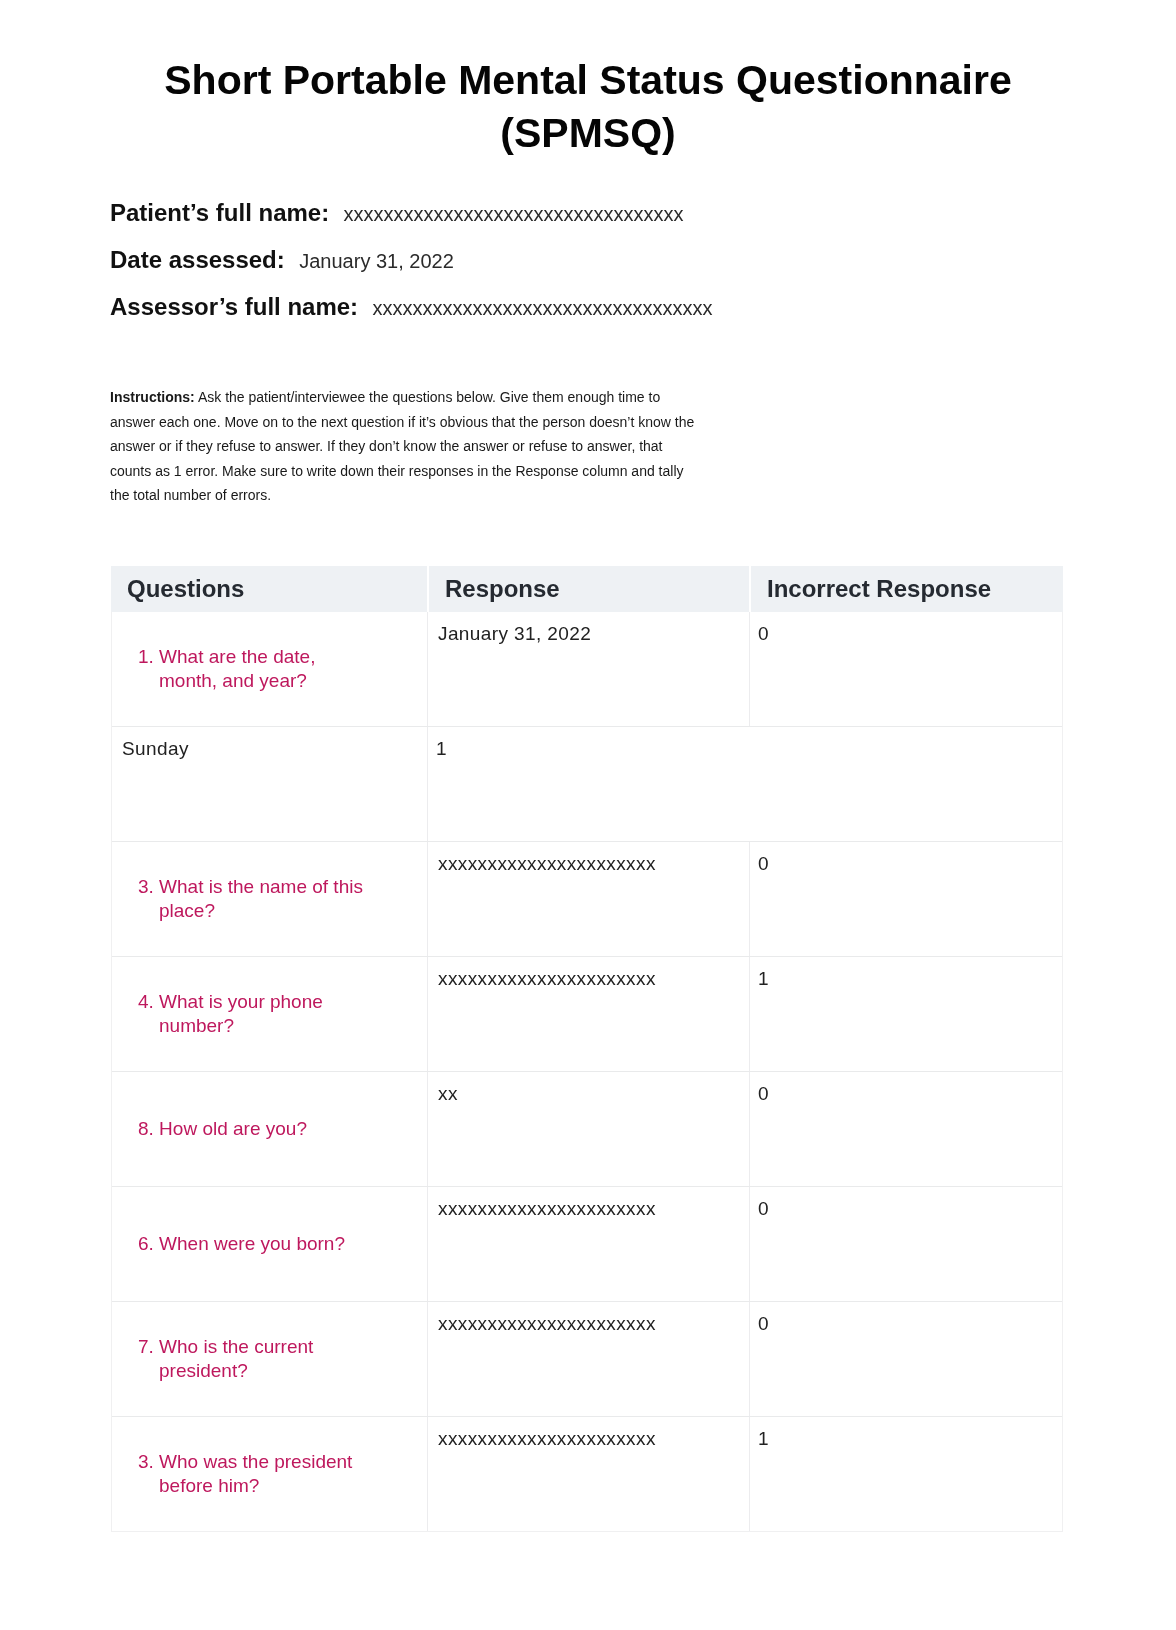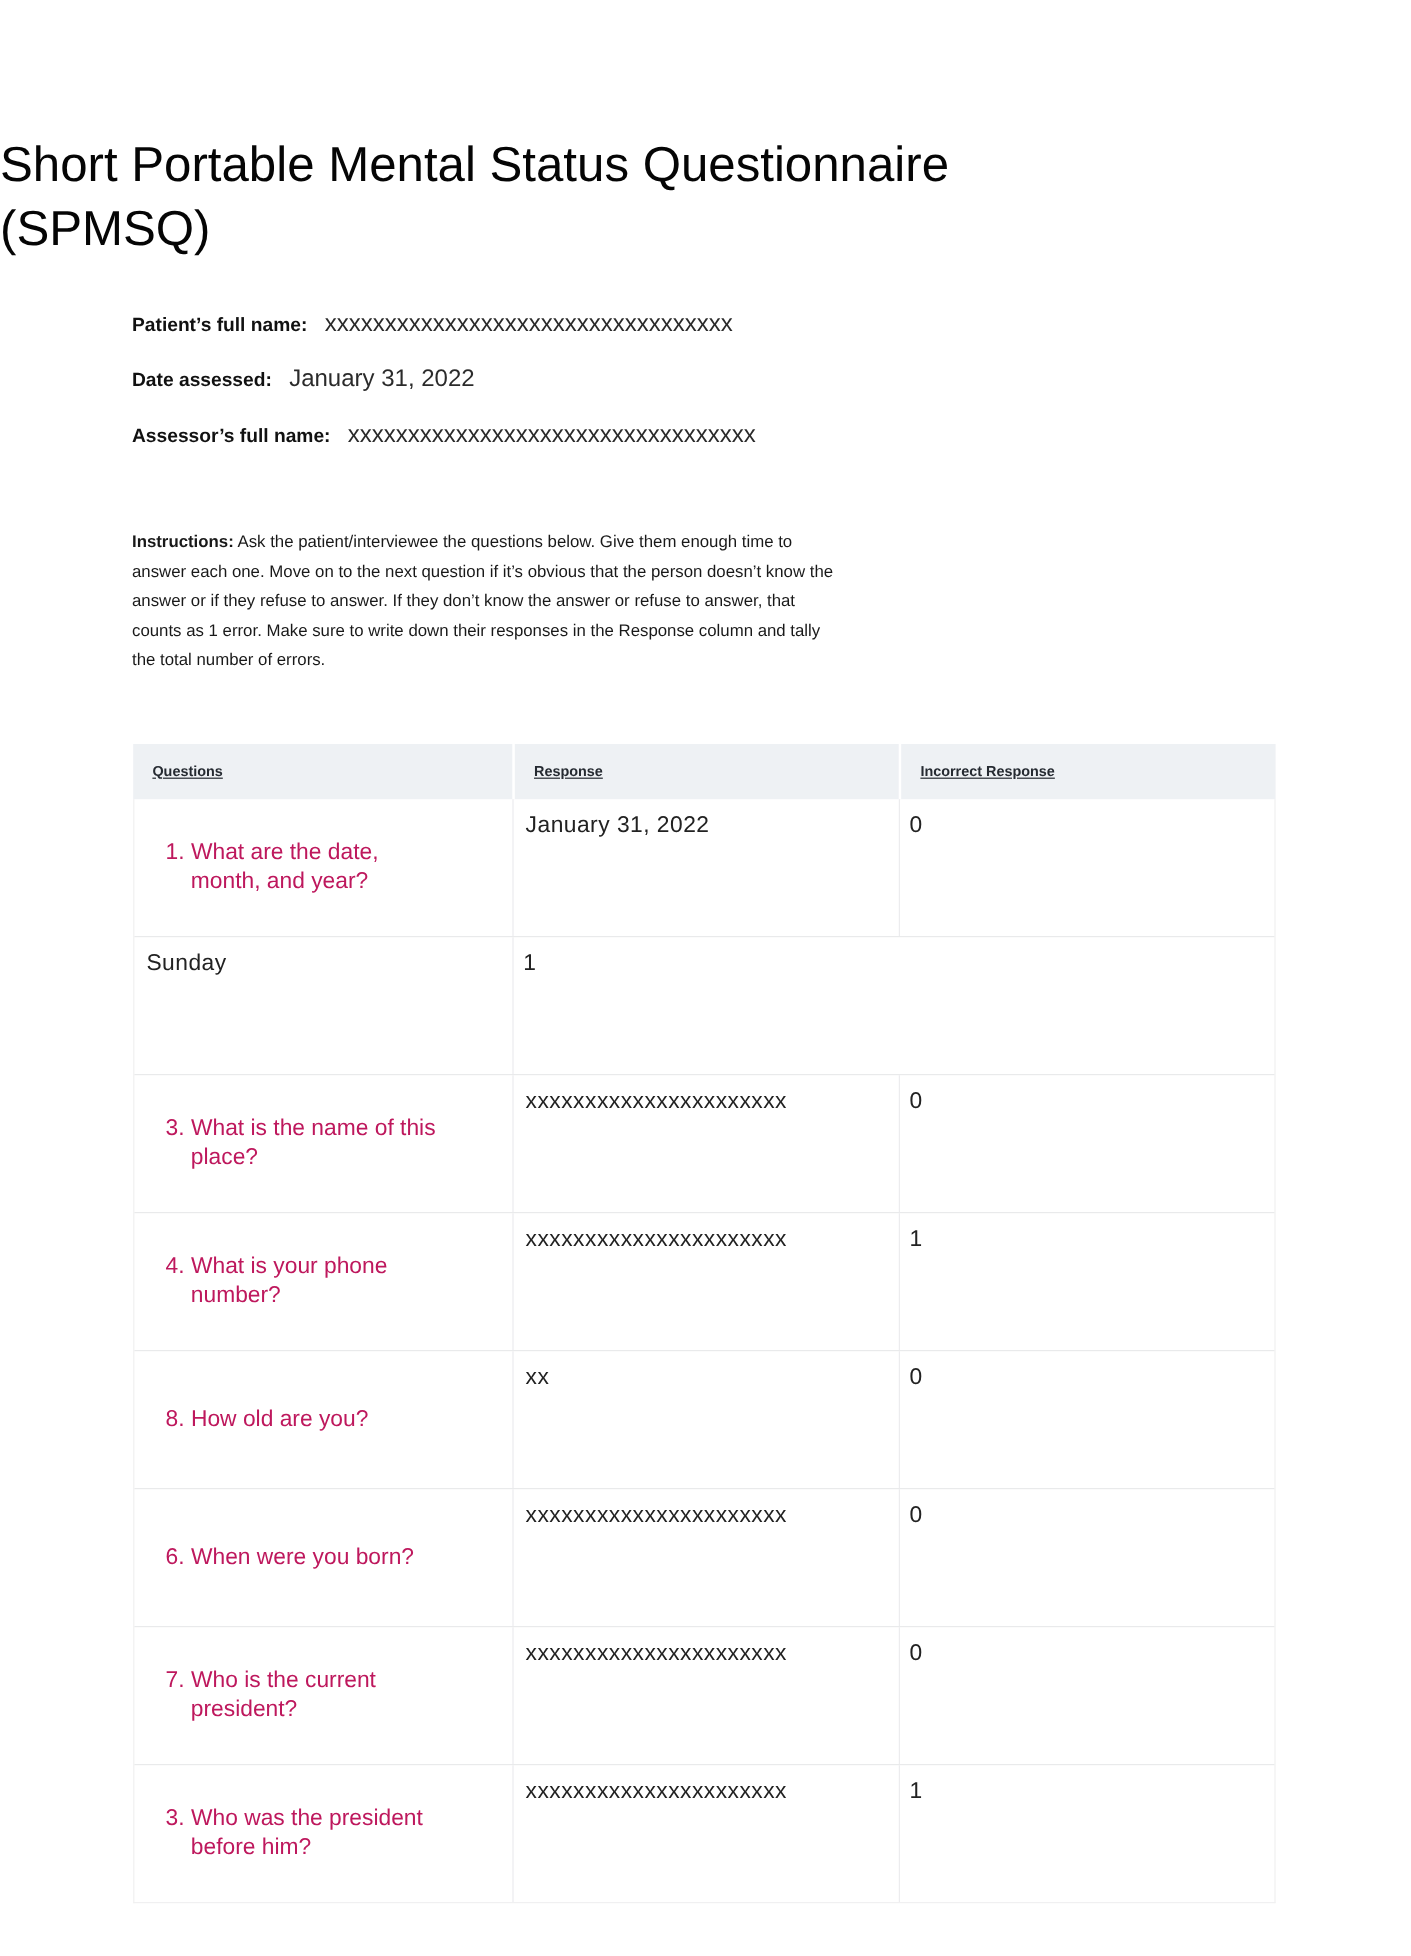--- a/index.html
+++ b/index.html
@@ -8,34 +8,35 @@
     width: 1176px;
     height: 1630px;
     background: #ffffff;
     font-family: "Liberation Sans", "DejaVu Sans", sans-serif;
     color: #1a1a1a;
     overflow: hidden;
   }
   
   .title {
     margin: 0;
-    padding-top: 111px;
+    padding-top: 54px;
+    text-align: center;
     font-size: 41px;
     line-height: 53px;
-    font-weight: normal;
+    font-weight: bold;
     color: #050505;
   }
   .title span { display: block; }
 
   
   .fields { margin: 42px 0 0 110px; }
   .field-row { margin-bottom: 22px; line-height: 22px; }
   .field-label {
     font-weight: bold;
-    font-size: 16px;
+    font-size: 24px;
     color: #111111;
   }
   .field-value {
     font-size: 20px;
     color: #2b2b2b;
     margin-left: 10px;
   }
 
   
   .instructions {
@@ -59,23 +60,22 @@
     background: #ffffff;
   }
   .th {
     background: #eef1f4;
     height: 46px;
     display: flex;
     align-items: center;
     padding-left: 16px;
     box-sizing: border-box;
     font-weight: bold;
-    font-size: 12px;
+    font-size: 24px;
     color: #252a31;
-    text-decoration: underline;
   }
   .th + .th { border-left: 2px solid #ffffff; }
 
   .tbody {
     border: 1px solid #f0f0f1;
     border-top: none;
     box-sizing: border-box;
   }
   .trow {
     display: grid;

